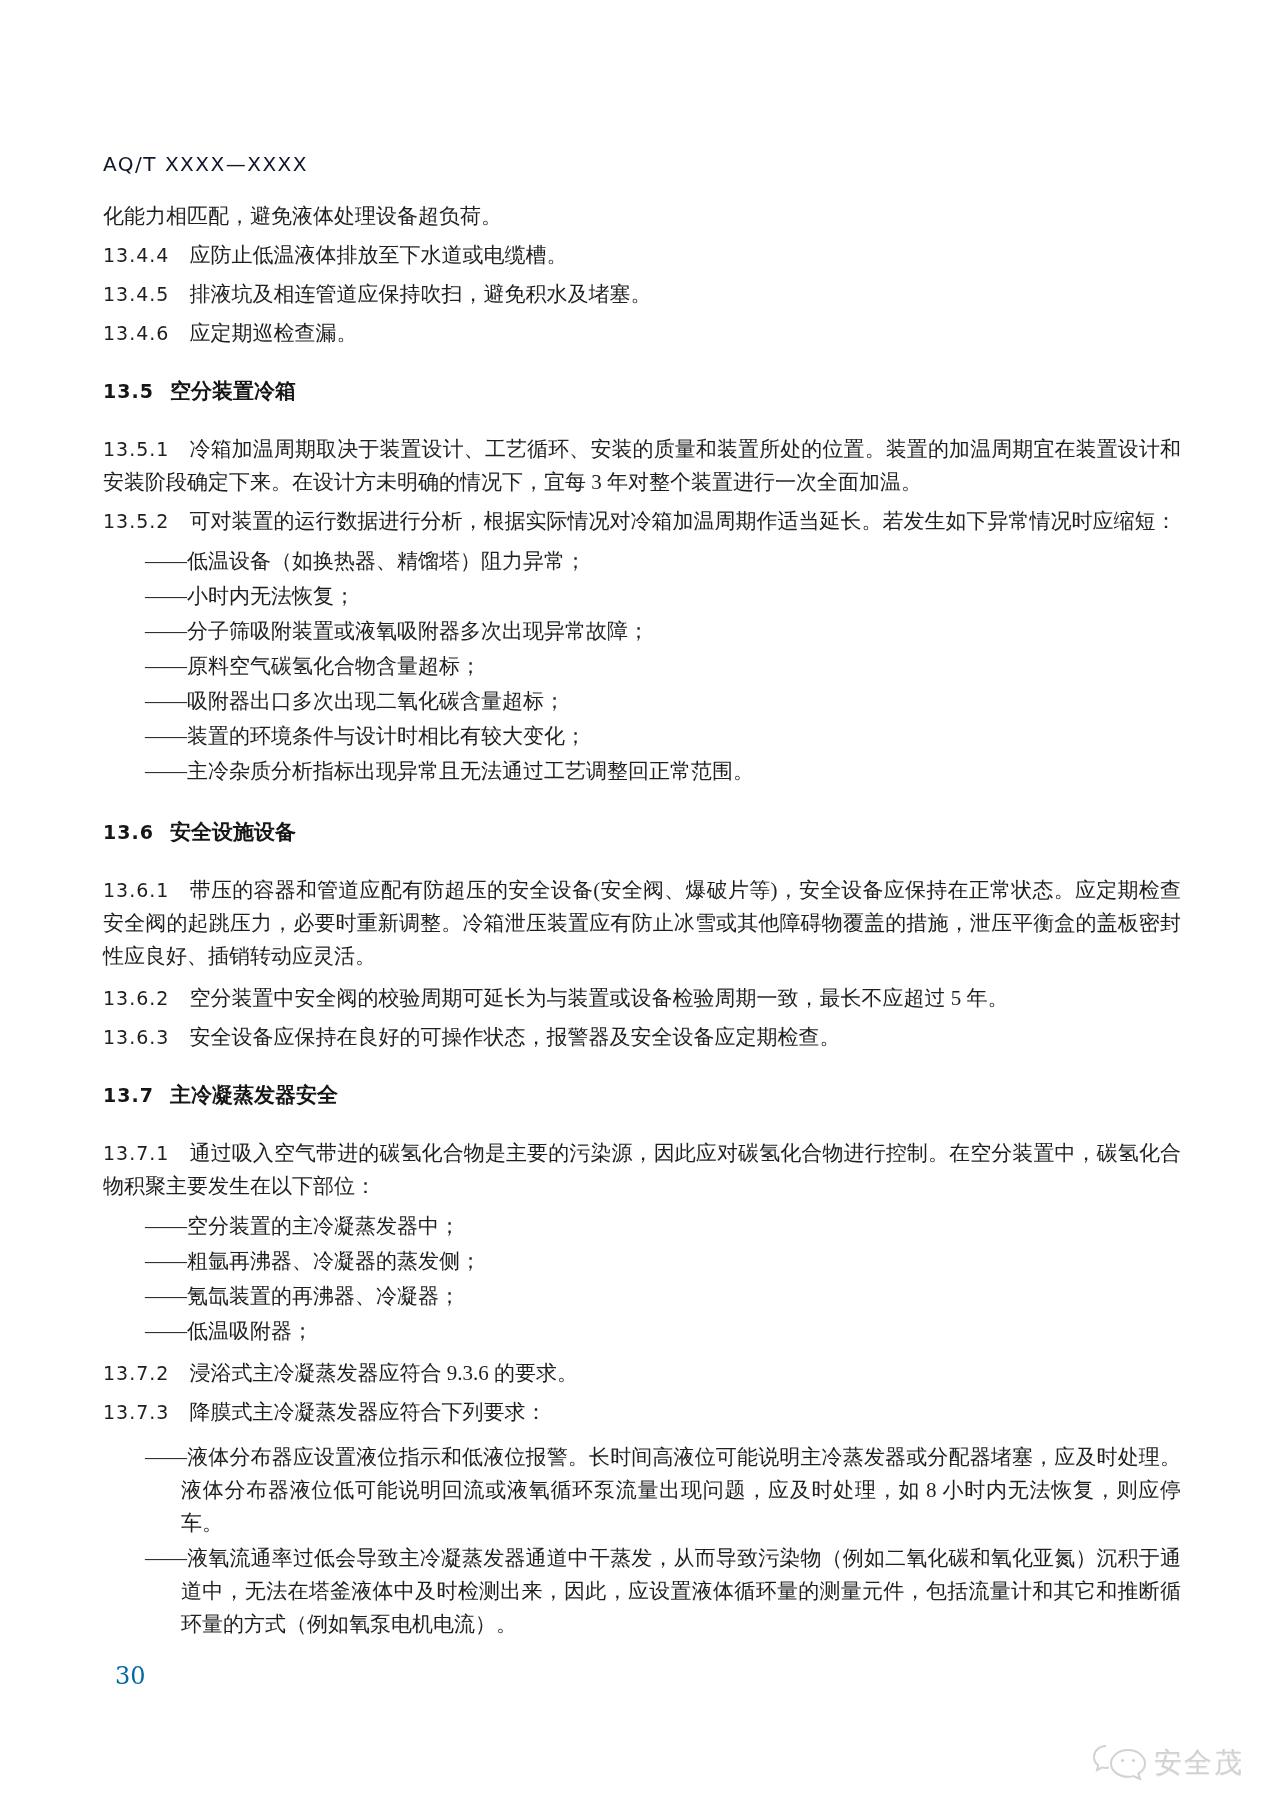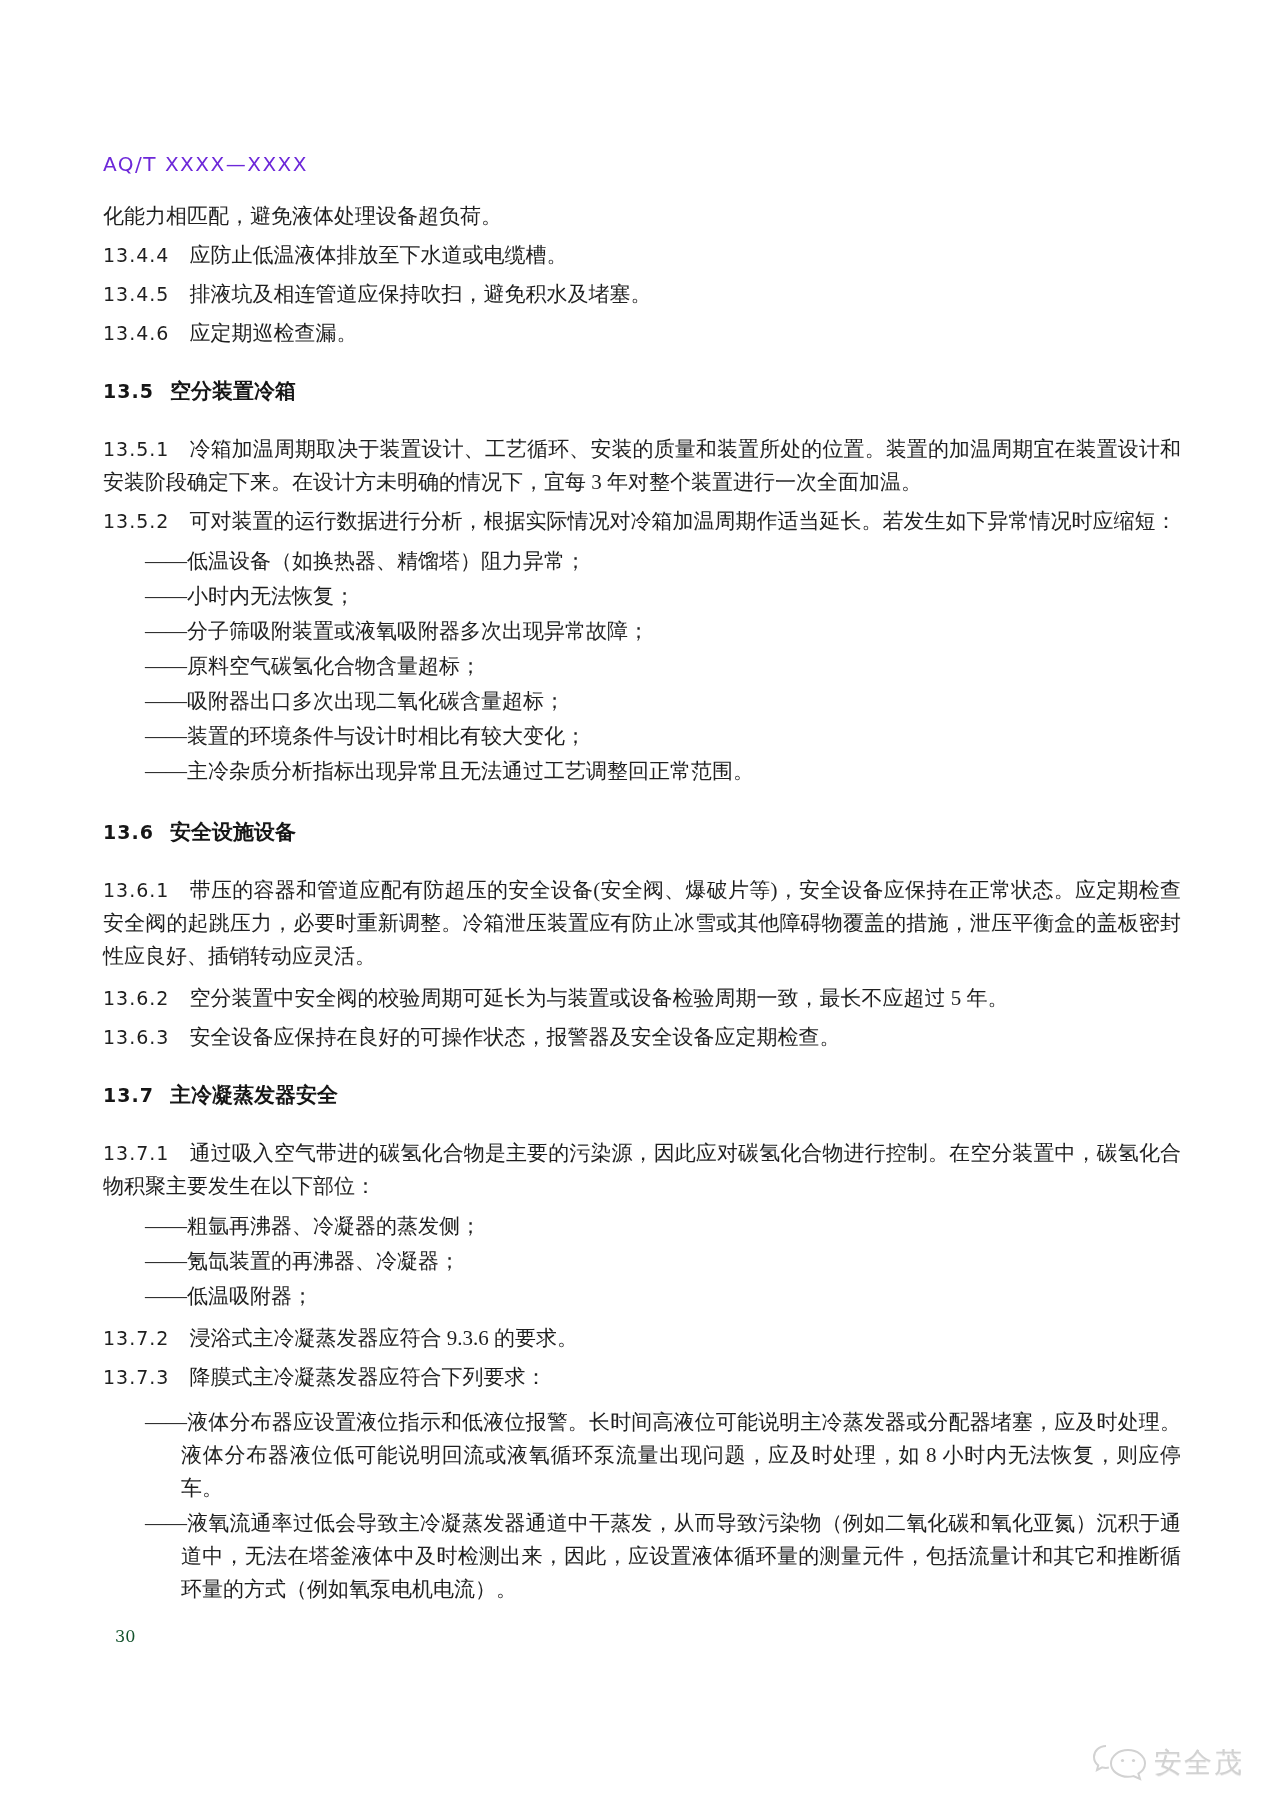--- a/index.html
+++ b/index.html
@@ -7,21 +7,21 @@
     width:1280px;height:1810px;position:relative;
     background:#ffffff;color:#212121;
     font-family:"Liberation Serif", serif;
     overflow:hidden;
   }
   .page{
     position:absolute;left:103px;top:152px;width:1078px;
   }
   .running-header{
     font-family:"DejaVu Sans", sans-serif;
-    font-size:20px;letter-spacing:1.5px;color:#6d28d9;
+    font-size:20px;letter-spacing:1.5px;color:#0f172a;
     margin:0 0 24px 0;
   }
   .par{
     font-size:21px;line-height:33px;text-align:justify;
     margin:0;color:#1f1f1f;
   }
   .clause{margin-top:6px;}
   .clause .num{
     font-family:"DejaVu Sans", sans-serif;
     font-size:19px;letter-spacing:1px;margin-right:20px;
@@ -39,21 +39,21 @@
   .dash-list{margin-top:7px;}
   .dash-list .item{
     font-size:21px;line-height:33px;text-align:justify;
     margin-left:78px;text-indent:-36px;color:#1f1f1f;
   }
   .dash-list .item + .item{margin-top:2px;}
   .mt-lg{margin-top:12px;}
   .mt-md{margin-top:9px;}
   .page-number{
     font-family:"DejaVu Serif", serif;
-    font-size:16px;color:#14532d;
+    font-size:24px;color:#0369a1;
     margin:21px 0 0 12px;
   }
   .watermark{
     position:absolute;right:36px;bottom:26px;
     display:flex;align-items:center;gap:4px;
     color:#cdcdcd;user-select:none;
   }
   .watermark .wm-text{
     font-size:28px;letter-spacing:2px;
     color:#d2d2d2;text-shadow:0 1px 0 #efefef;
@@ -117,20 +117,21 @@
 
   <p class="section-heading">
     <span class="num">13.7</span><span>主冷凝蒸发器安全</span>
   </p>
 
   <p class="par clause">
     <span class="num">13.7.1</span><span>通过吸入空气带进的碳氢化合物是主要的污染源，因此应对碳氢化合物进行控制。在空分装置中，碳氢化合物积聚主要发生在以下部位：</span>
   </p>
 
   <div class="dash-list">
+    <div class="item">——空分装置的主冷凝蒸发器中；</div>
     <div class="item">——粗氩再沸器、冷凝器的蒸发侧；</div>
     <div class="item">——氪氙装置的再沸器、冷凝器；</div>
     <div class="item">——低温吸附器；</div>
   </div>
 
   <p class="par clause mt-md">
     <span class="num">13.7.2</span><span>浸浴式主冷凝蒸发器应符合 9.3.6 的要求。</span>
   </p>
   <p class="par clause">
     <span class="num">13.7.3</span><span>降膜式主冷凝蒸发器应符合下列要求：</span>

